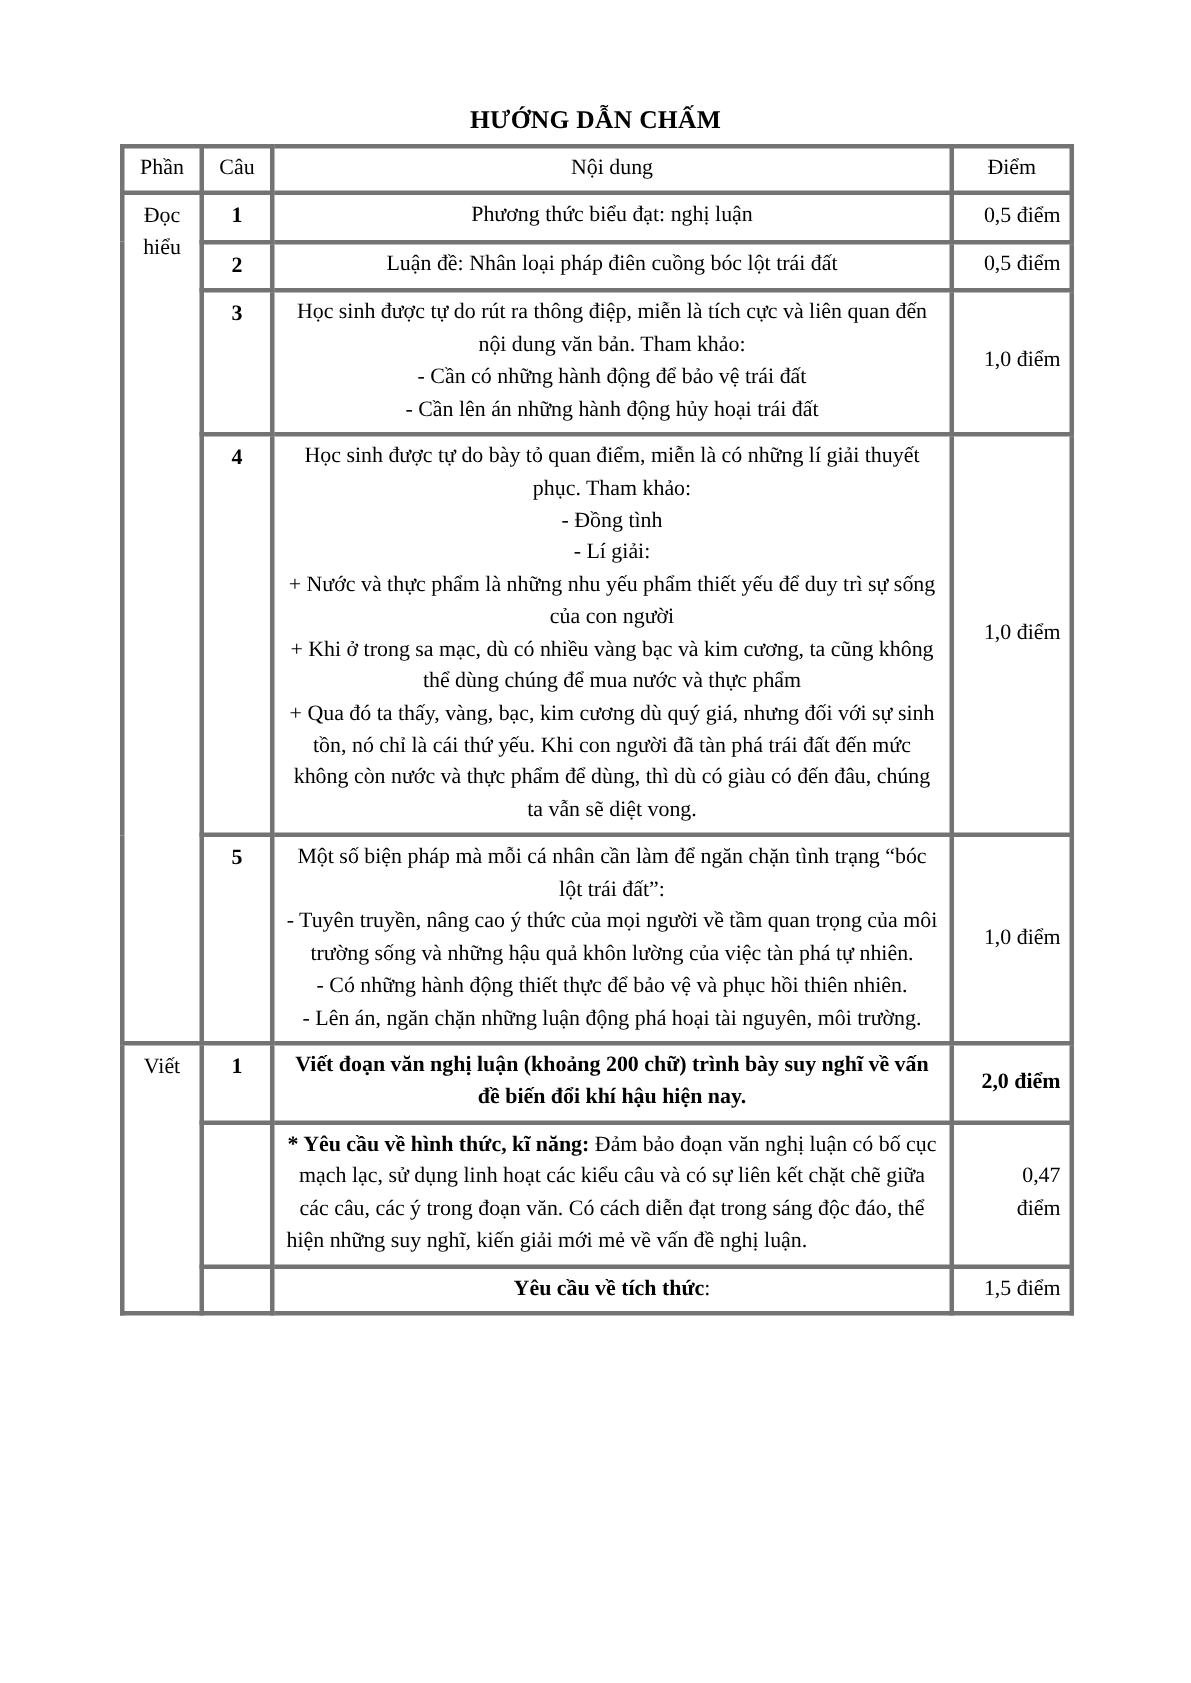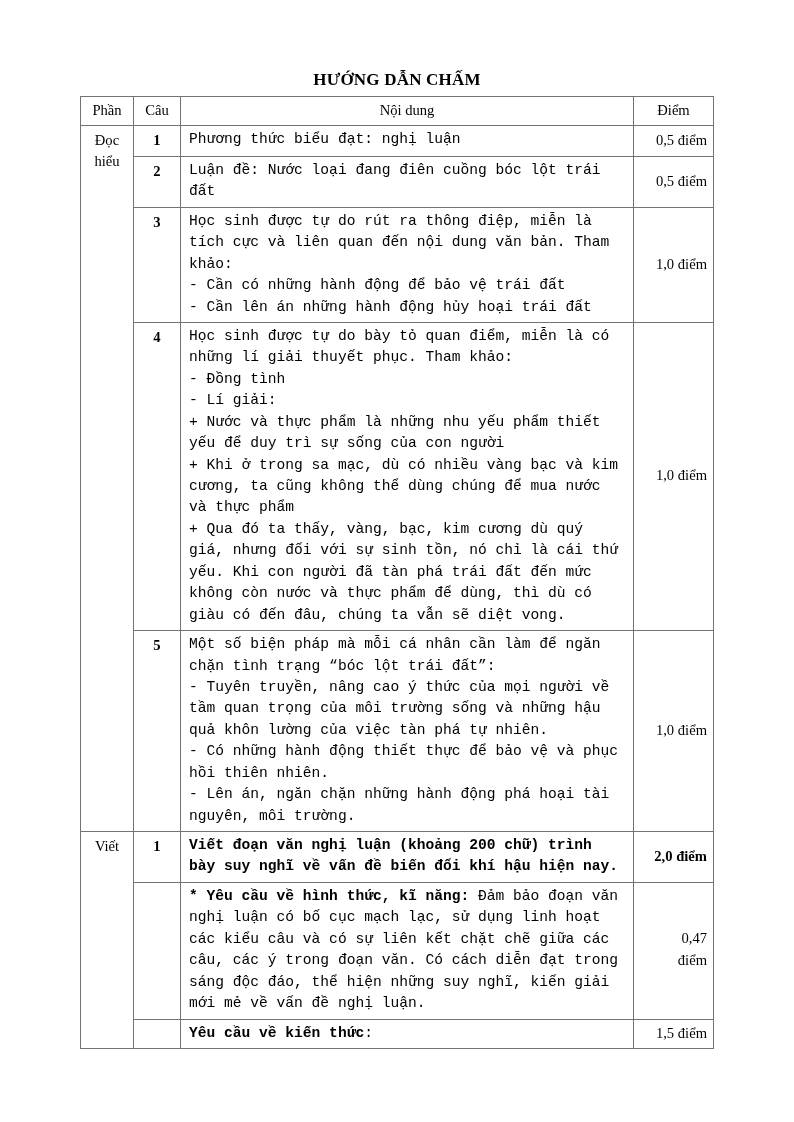--- a/index.html
+++ b/index.html
@@ -34,21 +34,21 @@
   .grading-table {
     position: absolute;
     left: 80px;
     top: 96px;
     width: 633px;
     border-collapse: collapse;
     table-layout: fixed;
   }
   .grading-table td,
   .grading-table th {
-    border: 1px solid #737373;
+    border: 3px solid #737373;
     vertical-align: top;
     padding: 3px 6px 4px 6px;
     font-size: 14.6px;
     line-height: 1.47;
     font-weight: normal;
   }
   
   col.c-phan  { width: 53px; }
   col.c-cau   { width: 47px; }
   col.c-noi   { width: 453px; }
@@ -69,24 +69,23 @@
     padding-top: 4px;
     line-height: 1.42;
   }
   td.col-cau {
     text-align: center;
     font-weight: bold;
     vertical-align: top;
     padding-top: 4px;
   }
   td.col-noi {
-    text-align: left;
+    text-align: center;
     padding-left: 8px;
     padding-right: 8px;
-    font-family: Liberation Mono, monospace;
   }
   td.col-diem {
     text-align: right;
     vertical-align: middle;
     white-space: nowrap;
   }
   td.col-diem.wrap {
     white-space: normal;
     line-height: 1.5;
   }
@@ -126,21 +125,21 @@
         <td class="col-cau">1</td>
         <td class="col-noi">
           <span class="line">Phương thức biểu đạt: nghị luận</span>
         </td>
         <td class="col-diem">0,5 điểm</td>
       </tr>
 
       <tr>
         <td class="col-cau">2</td>
         <td class="col-noi">
-          <span class="line">Luận đề: Nước loại đang điên cuồng bóc lột trái đất</span>
+          <span class="line">Luận đề: Nhân loại pháp điên cuồng bóc lột trái đất</span>
         </td>
         <td class="col-diem">0,5 điểm</td>
       </tr>
 
       <tr>
         <td class="col-cau">3</td>
         <td class="col-noi">
           <span class="line">Học sinh được tự do rút ra thông điệp, miễn là tích cực và liên quan đến nội dung văn bản. Tham khảo:</span>
           <span class="line">- Cần có những hành động để bảo vệ trái đất</span>
           <span class="line">- Cần lên án những hành động hủy hoại trái đất</span>
@@ -160,21 +159,21 @@
         </td>
         <td class="col-diem">1,0 điểm</td>
       </tr>
 
       <tr>
         <td class="col-cau">5</td>
         <td class="col-noi">
           <span class="line">Một số biện pháp mà mỗi cá nhân cần làm để ngăn chặn tình trạng “bóc lột trái đất”:</span>
           <span class="line">- Tuyên truyền, nâng cao ý thức của mọi người về tầm quan trọng của môi trường sống và những hậu quả khôn lường của việc tàn phá tự nhiên.</span>
           <span class="line">- Có những hành động thiết thực để bảo vệ và phục hồi thiên nhiên.</span>
-          <span class="line">- Lên án, ngăn chặn những hành động phá hoại tài nguyên, môi trường.</span>
+          <span class="line">- Lên án, ngăn chặn những luận động phá hoại tài nguyên, môi trường.</span>
         </td>
         <td class="col-diem">1,0 điểm</td>
       </tr>
 
       <tr>
         <td class="col-phan" rowspan="3">
           <span class="line">Viết</span>
         </td>
         <td class="col-cau">1</td>
         <td class="col-noi">
@@ -189,19 +188,19 @@
         <td class="col-cau"></td>
         <td class="col-noi just"><span class="bold">* Yêu cầu về hình thức, kĩ năng:</span><span> Đảm bảo đoạn văn nghị luận có bố cục mạch lạc, sử dụng linh hoạt các kiểu câu và có sự liên kết chặt chẽ giữa các câu, các ý trong đoạn văn. Có cách diễn đạt trong sáng độc đáo, thể hiện những suy nghĩ, kiến giải mới mẻ về vấn đề nghị luận.</span></td>
         <td class="col-diem wrap">
           <span class="line">0,47</span>
           <span class="line">điểm</span>
         </td>
       </tr>
 
       <tr>
         <td class="col-cau"></td>
-        <td class="col-noi"><span class="bold">Yêu cầu về kiến thức</span><span>:</span></td>
+        <td class="col-noi"><span class="bold">Yêu cầu về tích thức</span><span>:</span></td>
         <td class="col-diem">1,5 điểm</td>
       </tr>
 
     </tbody>
   </table>
 </div>
 
 </body></html>

